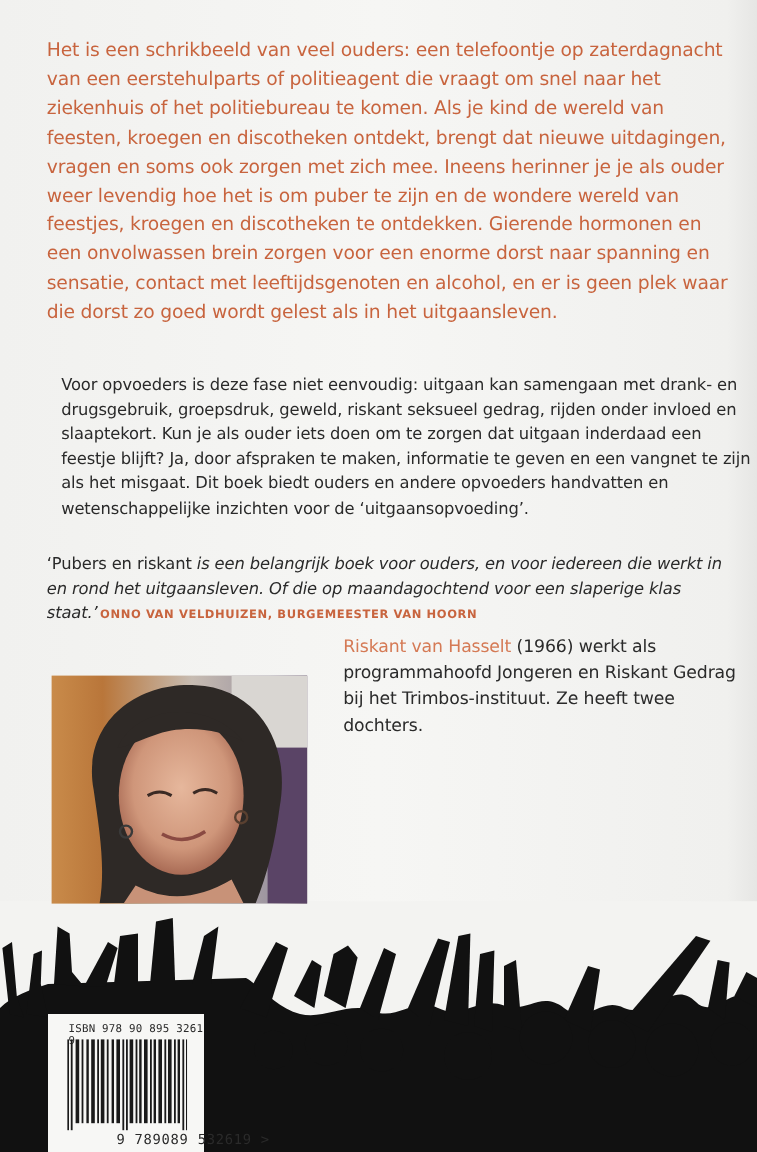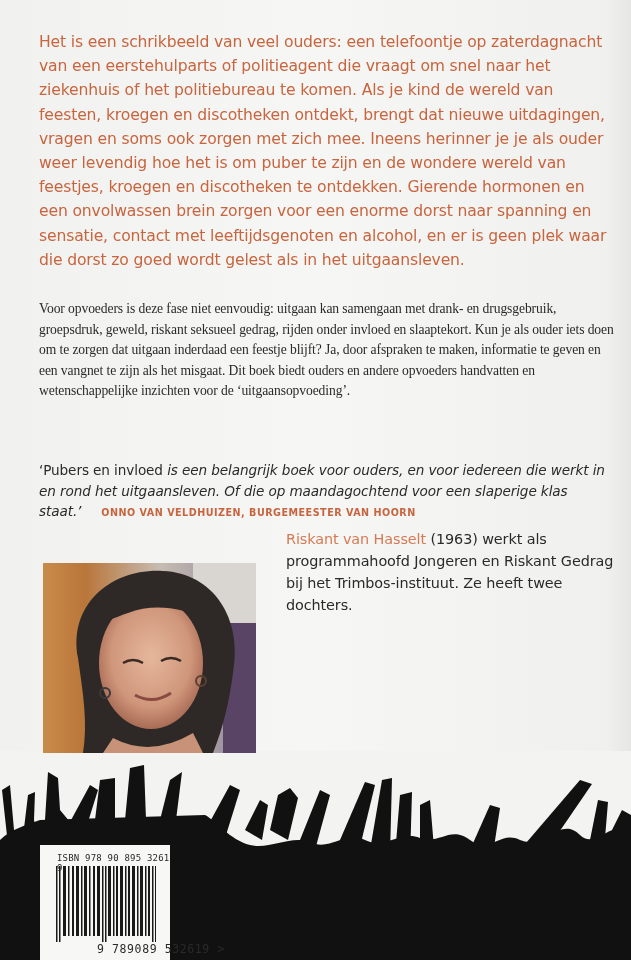--- a/index.html
+++ b/index.html
@@ -16,33 +16,32 @@
   .blurb {
     position: absolute; left: 39px; top: 30px; width: 575px;
     color: #c8643e;
     font-size: 15.6px; line-height: 24.2px; letter-spacing: -0.15px;
     margin: 0;
   }
   .body-text {
     position: absolute; left: 39px; top: 299px; width: 575px;
     color: #2a2a2a;
     font-size: 13.6px; line-height: 20.6px; letter-spacing: -0.1px;
-    margin: 0;
-    font-family: Liberation Serif, serif;
+    margin: 12px;
   }
   .quote {
     position: absolute; left: 39px; top: 460px; width: 575px;
     color: #2a2a2a;
     font-size: 13.6px; line-height: 20.6px; letter-spacing: -0.1px;
     margin: 0;
   }
   .quote .it { font-style: italic; }
   .quote .attr {
     color: #c8643e; font-size: 9.6px; font-weight: bold; letter-spacing: 0.5px;
-    margin-left: 20px;
+    margin-left: 2px;
   }
   .photo {
     position: absolute; left: 43px; top: 563px; width: 213px; height: 190px;
     overflow: hidden;
     background: linear-gradient(90deg, #c98b4a 0%, #b9763a 20%, #c7bcb2 55%, #9d95a0 85%, #4f3a55 100%);
   }
   .photo svg { display: block; }
   .bio {
     position: absolute; left: 286px; top: 528px; width: 330px;
     color: #2a2a2a;
@@ -70,21 +69,21 @@
 </head>
 <body>
 
 <div class="page">
 
   <p class="blurb">Het is een schrikbeeld van veel ouders: een telefoontje op zaterdagnacht van een eerstehulparts of politieagent die vraagt om snel naar het ziekenhuis of het politiebureau te komen. Als je kind de wereld van feesten, kroegen en discotheken ontdekt, brengt dat nieuwe uitdagingen, vragen en soms ook zorgen met zich mee. Ineens herinner je je als ouder weer levendig hoe het is om puber te zijn en de wondere wereld van feestjes, kroegen en discotheken te ontdekken. Gierende hormonen en een onvolwassen brein zorgen voor een enorme dorst naar spanning en sensatie, contact met leeftijdsgenoten en alcohol, en er is geen plek waar die dorst zo goed wordt gelest als in het uitgaansleven.</p>
 
   <p class="body-text">Voor opvoeders is deze fase niet eenvoudig: uitgaan kan samengaan met drank- en drugsgebruik, groepsdruk, geweld, riskant seksueel gedrag, rijden onder invloed en slaaptekort. Kun je als ouder iets doen om te zorgen dat uitgaan inderdaad een feestje blijft? Ja, door afspraken te maken, informatie te geven en een vangnet te zijn als het misgaat. Dit boek biedt ouders en andere opvoeders handvatten en wetenschappelijke inzichten voor de ‘uitgaansopvoeding’.</p>
 
   <p class="quote">
-    <span>‘Pubers en invloed</span><span class="it"> is een belangrijk boek voor ouders, en voor iedereen die werkt in en rond het uitgaansleven. Of die op maandagochtend voor een slaperige klas staat.’</span><span class="attr">ONNO VAN VELDHUIZEN, BURGEMEESTER VAN HOORN</span>
+    <span>‘Pubers en riskant</span><span class="it"> is een belangrijk boek voor ouders, en voor iedereen die werkt in en rond het uitgaansleven. Of die op maandagochtend voor een slaperige klas staat.’</span><span class="attr">ONNO VAN VELDHUIZEN, BURGEMEESTER VAN HOORN</span>
   </p>
 
   <div class="photo">
     <svg width="213" height="190" viewBox="0 0 213 190">
       <defs>
         <radialGradient id="face" cx="50%" cy="45%" r="55%">
           <stop offset="0%" stop-color="#e6b79c"></stop>
           <stop offset="70%" stop-color="#cf967a"></stop>
           <stop offset="100%" stop-color="#a96b55"></stop>
         </radialGradient>
@@ -98,21 +97,21 @@
       <path d="M80 100 Q90 94 100 100" stroke="#3a2a24" stroke-width="2.5" fill="none"></path>
       <path d="M118 98 Q128 92 138 98" stroke="#3a2a24" stroke-width="2.5" fill="none"></path>
       <path d="M92 132 Q110 142 128 130" stroke="#8a4a42" stroke-width="3" fill="none"></path>
       <circle cx="62" cy="130" r="5" fill="none" stroke="#3a3a3a" stroke-width="2"></circle>
       <circle cx="158" cy="118" r="5" fill="none" stroke="#5a4030" stroke-width="2"></circle>
       <path d="M70 175 Q108 195 150 170 L160 190 L60 190 Z" fill="#c89278"></path>
     </svg>
   </div>
 
   <p class="bio">
-    <span class="name">Riskant van Hasselt</span><span> (1963) werkt als programmahoofd Jongeren en Riskant Gedrag bij het Trimbos-instituut. Ze heeft twee dochters.</span>
+    <span class="name">Riskant van Hasselt</span><span> (1966) werkt als programmahoofd Jongeren en Riskant Gedrag bij het Trimbos-instituut. Ze heeft twee dochters.</span>
   </p>
 
   <svg class="crowd" width="631" height="200" viewBox="0 0 631 200">
     <g fill="#111111">
 
       <path d="M0 80 L0 200 L631 200 L631 70 C610 60 595 90 580 75 C560 55 545 90 520 80 C500 70 490 95 470 80 C450 65 440 85 420 78 C400 70 385 90 365 80 C345 70 330 92 310 82 C290 75 270 90 250 85 C230 80 215 60 205 55 L40 60 C25 65 10 70 0 80 Z"></path>
 
       <path d="M8 85 L2 30 L10 25 L14 70 L20 88 Z"></path>
       <path d="M22 85 L28 35 L35 32 L34 60 L40 88 Z"></path>
       <path d="M45 60 L48 12 L58 18 L60 50 L70 62 Z"></path>

